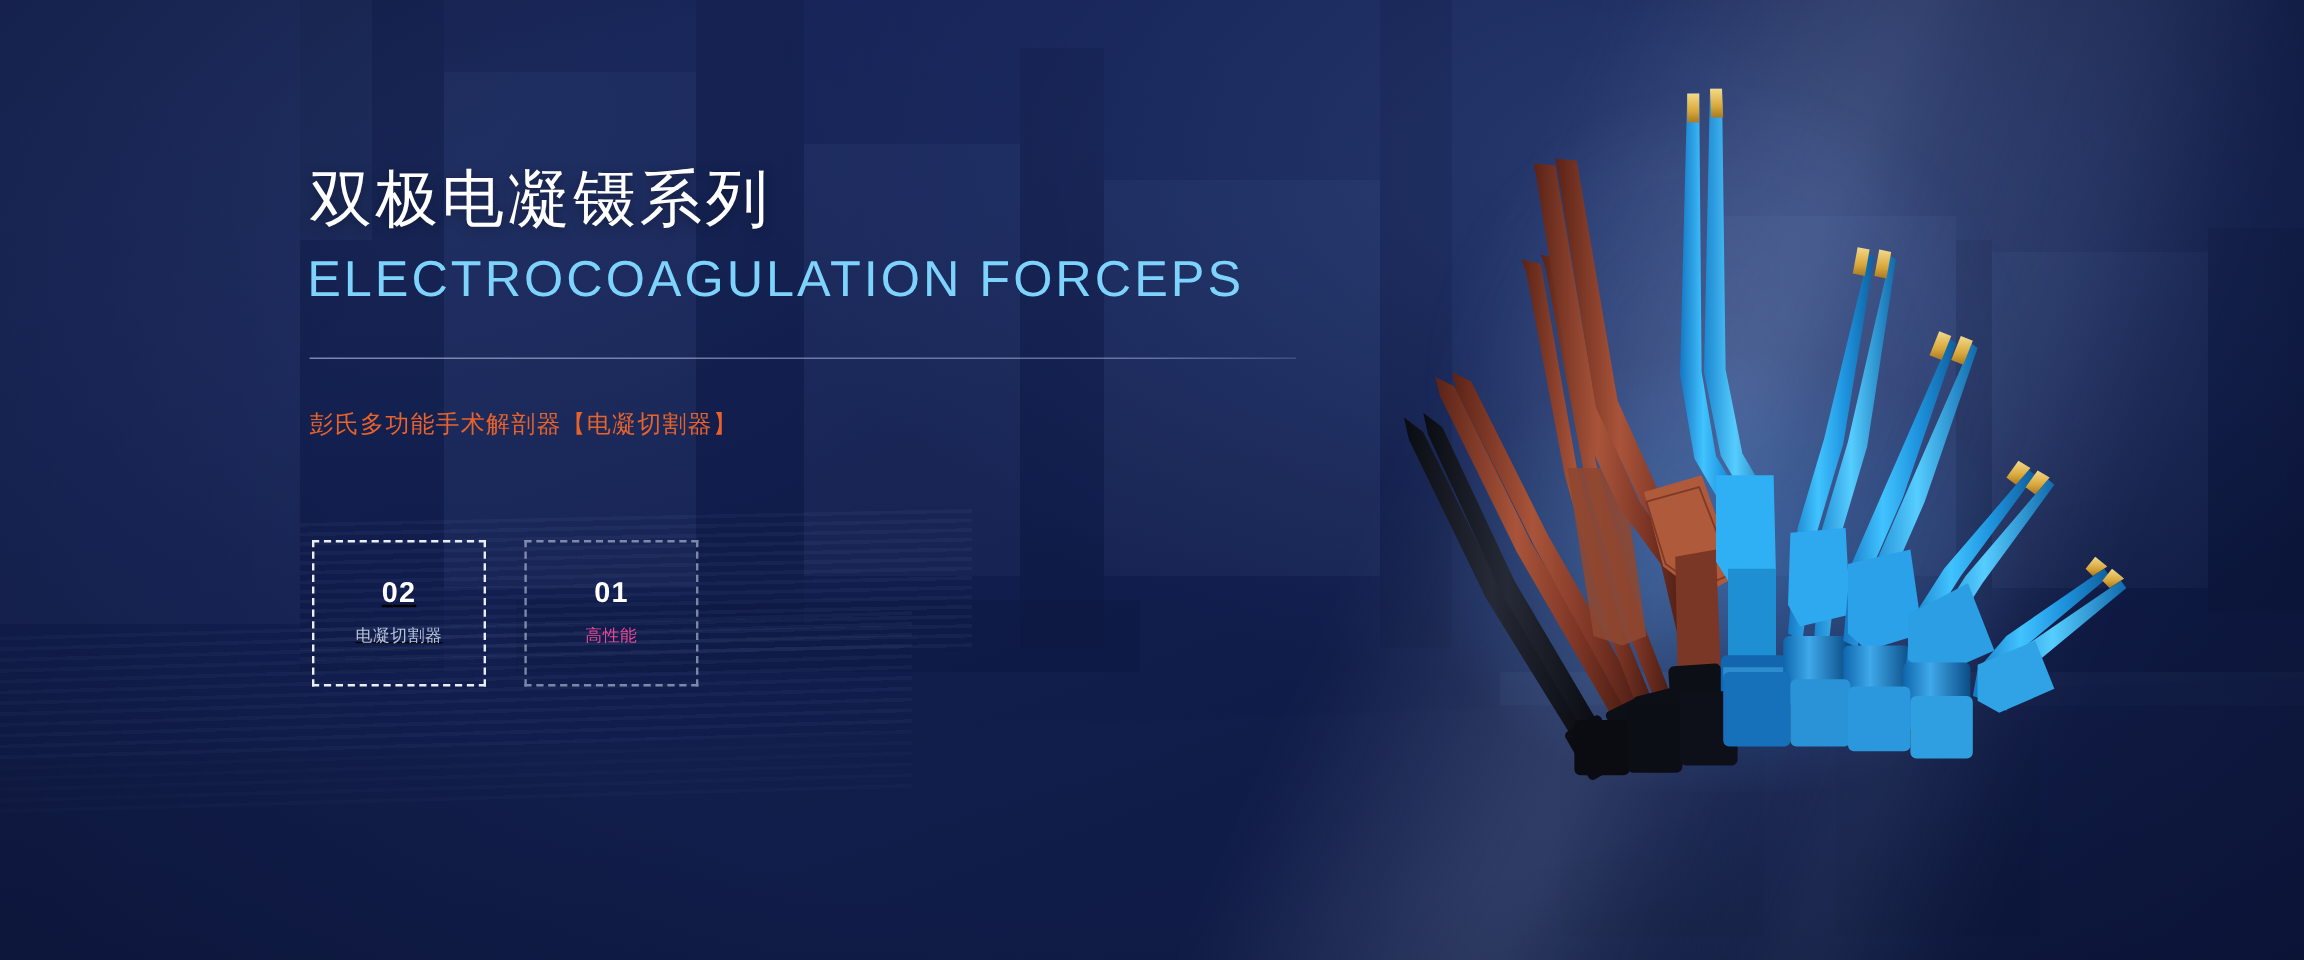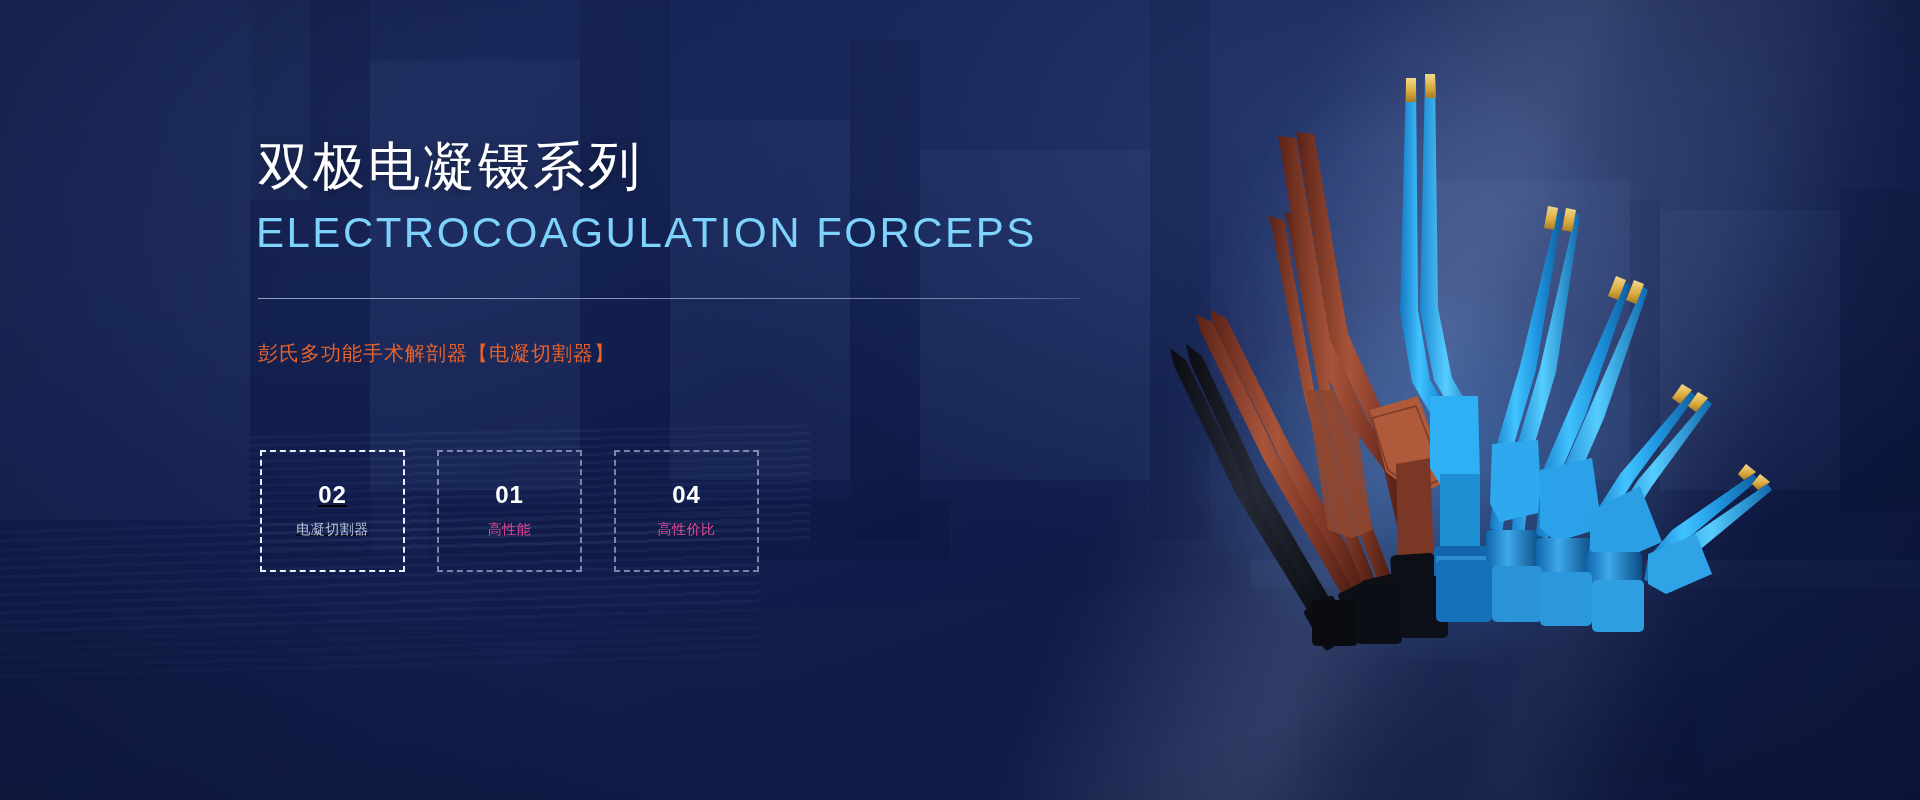--- a/index.html
+++ b/index.html
@@ -291,20 +291,16 @@
 
     <div class="features">
       <div class="fbox s-bright">
         <div class="num">02</div>
         <div class="lbl">电凝切割器</div>
       </div>
       <div class="fbox s-dim">
         <div class="num">01</div>
         <div class="lbl">高性能</div>
       </div>
-      <div class="fbox s-dim">
-        <div class="num">04</div>
-        <div class="lbl">高性价比</div>
-      </div>
     </div>
   </div>
 
 </div>
 
 </body></html>

